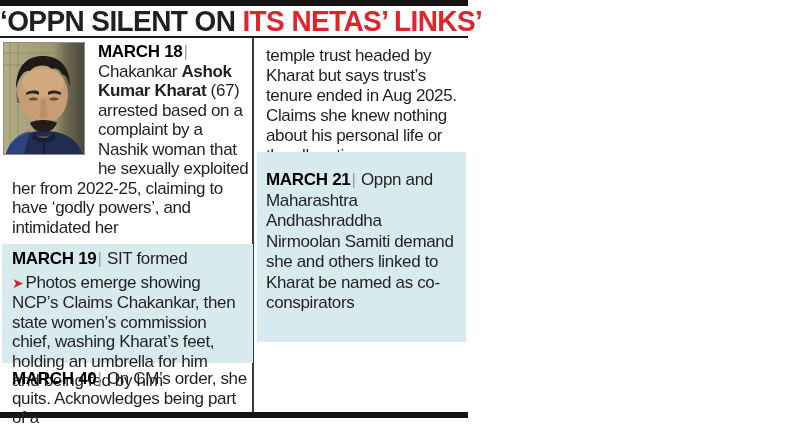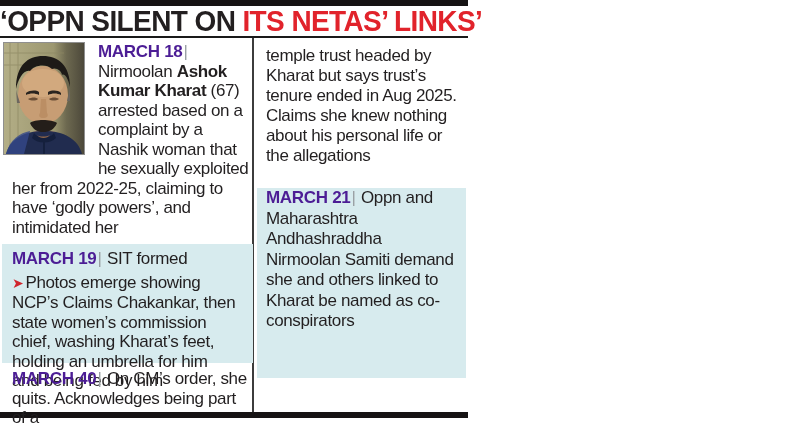--- a/index.html
+++ b/index.html
@@ -14,37 +14,37 @@
     white-space:nowrap;transform:scale(1,1.04);transform-origin:left top;color:#231f20;
   }
   .hl-red{color:#e1232b;}
   .headrule{position:absolute;left:0;top:36px;width:468px;height:2px;background:#1a1a1a;}
   .divider{position:absolute;left:252px;top:38px;width:2px;height:374px;background:#3c3c3c;}
   .bottombar{position:absolute;left:0;top:412px;width:468px;height:6px;background:#161314;}
 
   .block{position:absolute;box-sizing:border-box;font-size:17px;line-height:19.5px;letter-spacing:-0.35px;}
   .block p{margin:0;}
   .blue{background:#d7ebee;}
-  .date{color:#4c1d95;font-weight:800;letter-spacing:-0.3px;}
+  .date{color:#000000;font-weight:800;letter-spacing:-0.3px;}
   .sep{color:#9aa0a4;font-weight:400;padding:0 1px;}
   b{font-weight:700;margin-top:12px;}
   .bullet{margin-top:4px !important;}
   .arrow{color:#d0262d;font-size:14px;margin-right:2px;}
 
   .b1{left:0;top:40px;width:253px;padding:2px 2px 0 12px;}
   .photo{
     float:left;width:82px;height:113px;margin:0 13px 5px -9px;
     border:1px solid #8f8f8f;box-sizing:border-box;overflow:hidden;background:#a8a37b;
   }
   .photo svg{display:block;}
   .b2{left:2px;top:244px;width:251px;height:119px;padding:5px 16px 0 10px;}
   .b3{left:0;top:367px;width:253px;padding:2px 2px 0 12px;}
 
   .bA{left:257px;top:44px;width:208px;padding:2px 4px 0 9px;line-height:20px;}
-  .bB{left:257px;top:152px;width:209px;height:190px;padding:0 6px 0 9px;line-height:20.5px;margin-top:36px;}
+  .bB{left:257px;top:152px;width:209px;height:190px;padding:18px 6px 0 9px;line-height:20.5px;}
   .bC{left:257px;top:349px;width:208px;padding:2px 4px 0 9px;line-height:20px;}
 </style>
 </head>
 <body>
 
 <div class="canvas">
 
   <div class="topbar"></div>
 
   <h1 class="headline"><span class="hl-black">‘OPPN SILENT ON </span><span class="hl-red">ITS NETAS’ LINKS’</span></h1>
@@ -85,21 +85,21 @@
         <path d="M44 49 C48 47 54 47 57 50 L57 52 C53 50 48 50 44 52 Z" fill="#2a2420"></path>
         <path d="M24 56 C28 54 32 54 34 56 C32 58 27 58 24 56 Z" fill="#6b4e36"></path>
         <path d="M45 56 C48 54 52 54 55 56 C52 58 47 58 45 56 Z" fill="#6b4e36"></path>
         <path d="M37 56 L36 70 C34 73 36 75 39 75 C43 75 45 73 43 70 L42 56 Z" fill="#b98c62" opacity="0.85"></path>
         <path d="M26 80 C30 76 48 76 53 80 C50 87 45 89 39 89 C34 89 29 87 26 80 Z" fill="#241e1a"></path>
         <path d="M33 92 C36 94 42 94 46 92 C43 96 36 96 33 92 Z" fill="#8f6648"></path>
       </svg>
     </div>
     <p class="para">
       <span class="date">MARCH 18</span><span class="sep">|</span>
-      <span>Nirmoolan</span>
+      <span>Chakankar</span>
       <b>Ashok Kumar Kharat</b>
       <span>(67) arrested based on a complaint by a Nashik woman that he sexually exploited her from 2022-25, claiming to have ‘godly powers’, and intimidated her</span>
     </p>
     <p class="para bullet">
       <span class="arrow">➤</span><span>Kharat remanded in police custody till March 24</span>
     </p>
   </section>
 
   <section class="block b2 blue">
     <p class="para">

